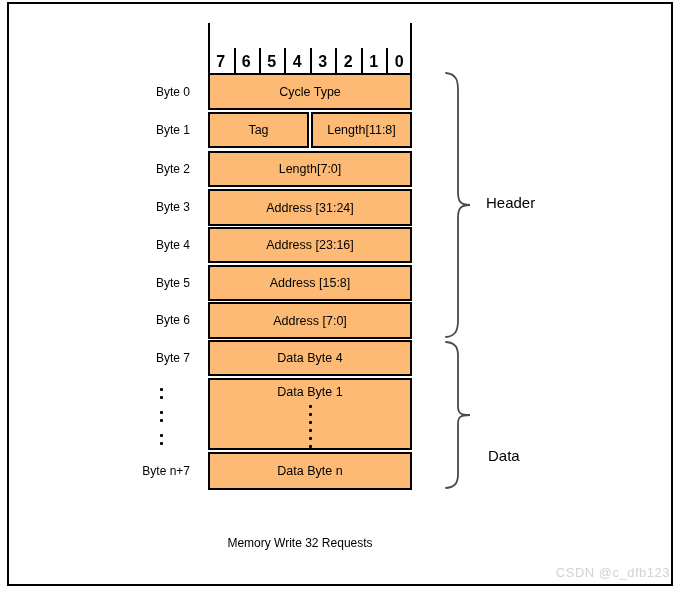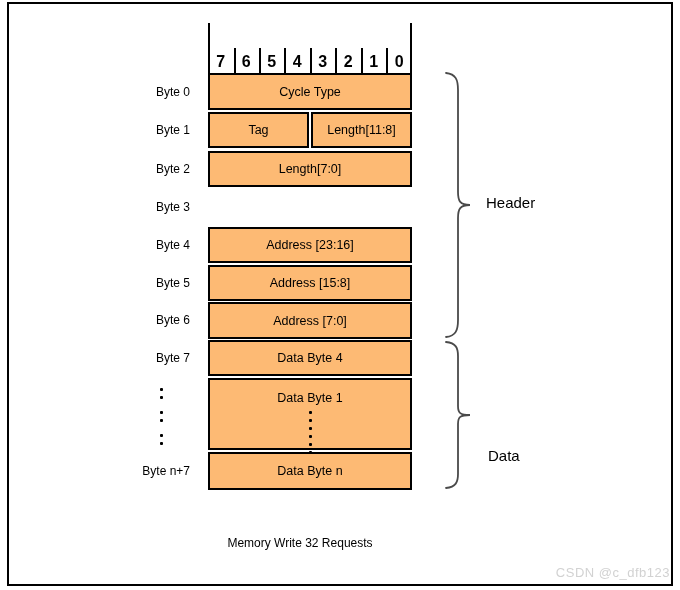--- a/index.html
+++ b/index.html
@@ -10,21 +10,21 @@
   .frame{position:absolute;left:7px;top:2px;width:662px;height:580px;border:2px solid #000;}
   
   .vline,.tick{position:absolute;width:2px;background:#000;}
   .vline{top:23px;height:50px;}
   .tick{top:48px;height:25px;}
   .bits{position:absolute;left:208px;top:51px;width:204px;height:22px;display:flex;}
   .bits span{flex:1;text-align:center;font-size:16px;font-weight:600;line-height:22px;}
   
   .box{position:absolute;border:2px solid #000;background:#fdba74;box-sizing:border-box;
        display:flex;align-items:center;justify-content:center;font-size:12.5px;}
-  .box.tall{flex-direction:column;justify-content:center;padding-top:16px;}
+  .box.tall{flex-direction:column;justify-content:flex-end;padding-top:16px;}
   
   .bytelab{position:absolute;left:40px;width:150px;text-align:right;font-size:12px;line-height:18px;}
   
   .vdots{position:absolute;display:flex;flex-direction:column;align-items:center;}
   .vdots i{display:block;width:3px;height:3px;background:#000;border-radius:1px;}
   .vdots i.g{margin-top:5px;}
   .vdots i.G{margin-top:12px;}
   .celldots{position:static;margin-top:6px;}
   
   .brace{position:absolute;}
@@ -78,20 +78,21 @@
       <i class="G"></i>
       <i class="g"></i>
       <i class="G"></i>
       <i class="g"></i>
   </div>
 
   <div class="box" style="left:208px;top:73px;width:204px;height:37px;">Cycle Type</div>
   <div class="box" style="left:208px;top:112px;width:101px;height:36px;">Tag</div>
   <div class="box" style="left:311px;top:112px;width:101px;height:36px;">Length[11:8]</div>
   <div class="box" style="left:208px;top:151px;width:204px;height:36px;">Length[7:0]</div>
+  <div class="box" style="left:208px;top:189px;width:204px;height:37px;">Address [31:24]</div>
   <div class="box" style="left:208px;top:227px;width:204px;height:36px;">Address [23:16]</div>
   <div class="box" style="left:208px;top:265px;width:204px;height:36px;">Address [15:8]</div>
   <div class="box" style="left:208px;top:302px;width:204px;height:37px;">Address [7:0]</div>
   <div class="box" style="left:208px;top:340px;width:204px;height:36px;">Data Byte 4</div>
 
   <div class="box tall" style="left:208px;top:378px;width:204px;height:72px;">
     <span>Data Byte 1</span>
     <span class="vdots celldots">
       <i></i>
         <i class="g"></i>

